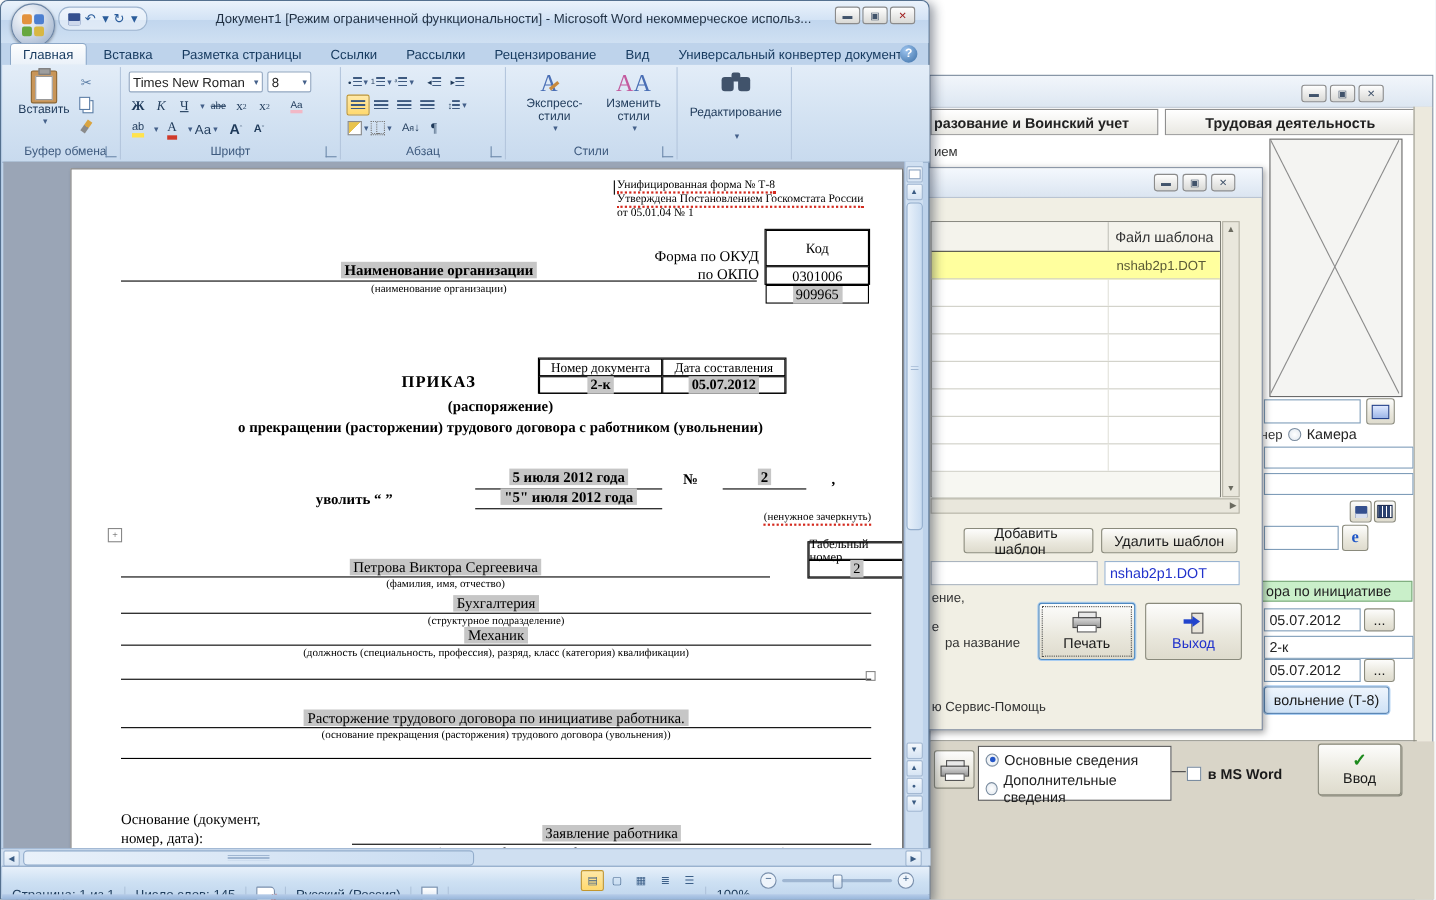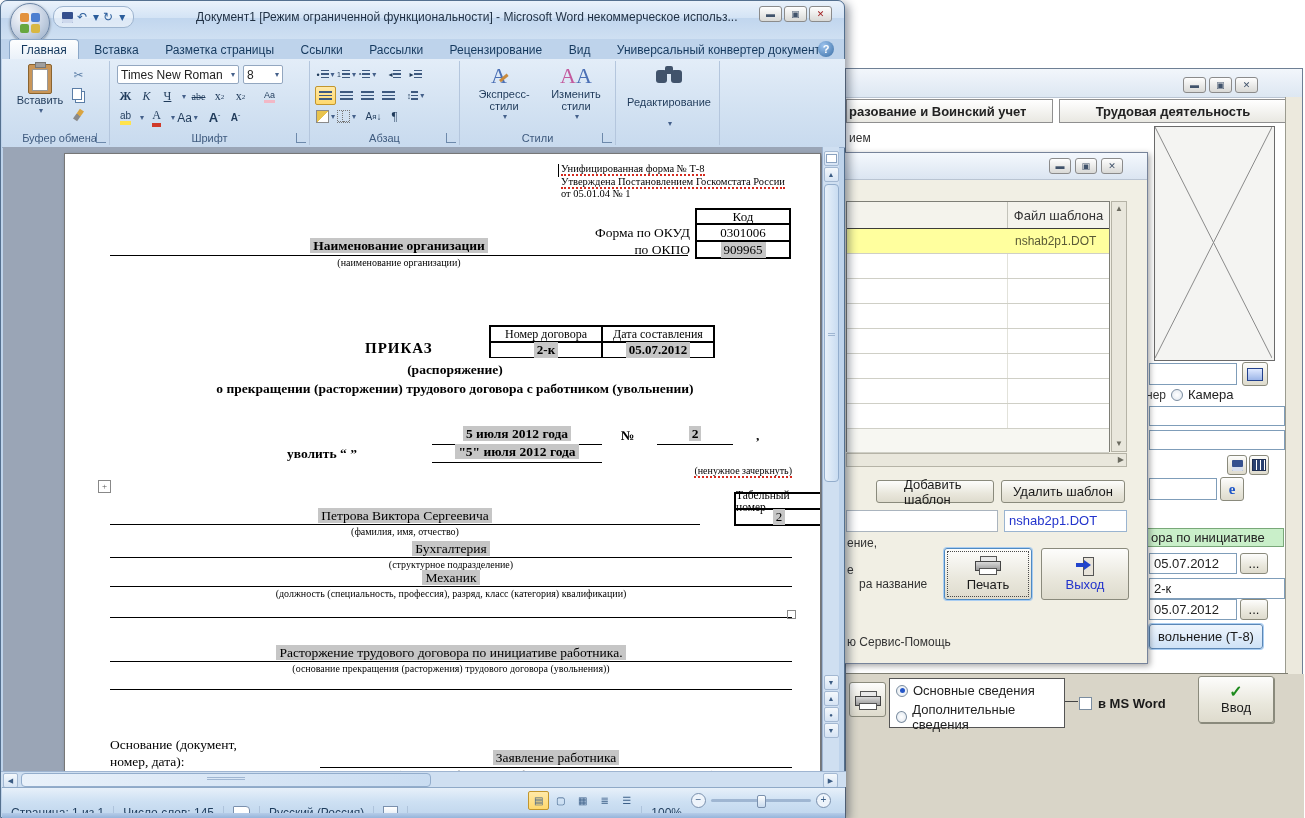--- a/index.html
+++ b/index.html
@@ -485,40 +485,40 @@
       <div class="page">
 
         <div class="abs" style="left:493px;top:10px;width:1px;height:13px;background:#000;"></div>
         <div class="abs" style="left:496px;top:9px;font-size:10.5px;line-height:12.5px;width:250px;">
           <div><span class="wavy">Унифицированная форма № Т-8</span></div>
           <div><span class="wavy">Утверждена Постановлением Госкомстата России</span></div>
           <div><span>от 05.01.04 № 1</span></div>
         </div>
 
         <div class="dtbl" style="left:630px;top:54px;width:96px;height:51px;">
-          <div class="cell" style="height:15px;font-size:13px;">Код</div>
+          <div class="cell" style="height:33px;font-size:13px;">Код</div>
           <div class="cell" style="height:17px;font-size:13px;">
               <span>0301006</span>
             </div>
           <div class="cell" style="height:17px;font-size:13px;">
               <span class="grayhl">909965</span>
             </div>
         </div>
         <div class="abs" style="left:420px;top:71px;width:205px;text-align:right;font-size:13.5px;">Форма по ОКУД</div>
         <div class="abs" style="left:420px;top:88px;width:205px;text-align:right;font-size:13.5px;">по ОКПО</div>
 
         <div class="abs uline" style="left:45px;top:84px;width:578px;height:17px;text-align:center;font-size:13.5px;font-weight:bold;">
           <span class="grayhl">Наименование организации</span>
         </div>
         <div class="abs hint" style="left:45px;top:103px;width:578px;">(наименование организации)</div>
 
         <div class="abs" style="left:300px;top:186px;font-size:15px;font-weight:bold;letter-spacing:1px;">ПРИКАЗ</div>
         <div class="dtbl" style="left:424px;top:171px;width:226px;height:33px;">
           <div style="display:flex;height:16px;">
-            <div class="cell" style="width:113px;font-size:12px;">Номер договора</div>
+            <div class="cell" style="width:113px;font-size:12px;">Номер документа</div>
             <div class="cell" style="width:113px;font-size:12px;">Дата составления</div>
           </div>
           <div style="display:flex;height:16px;">
             <div class="cell" style="width:113px;font-size:13px;font-weight:bold;">
                 <span class="grayhl">2-к</span>
               </div>
             <div class="cell" style="width:113px;font-size:13px;font-weight:bold;">
                 <span class="grayhl">05.07.2012</span>
               </div>
           </div>

